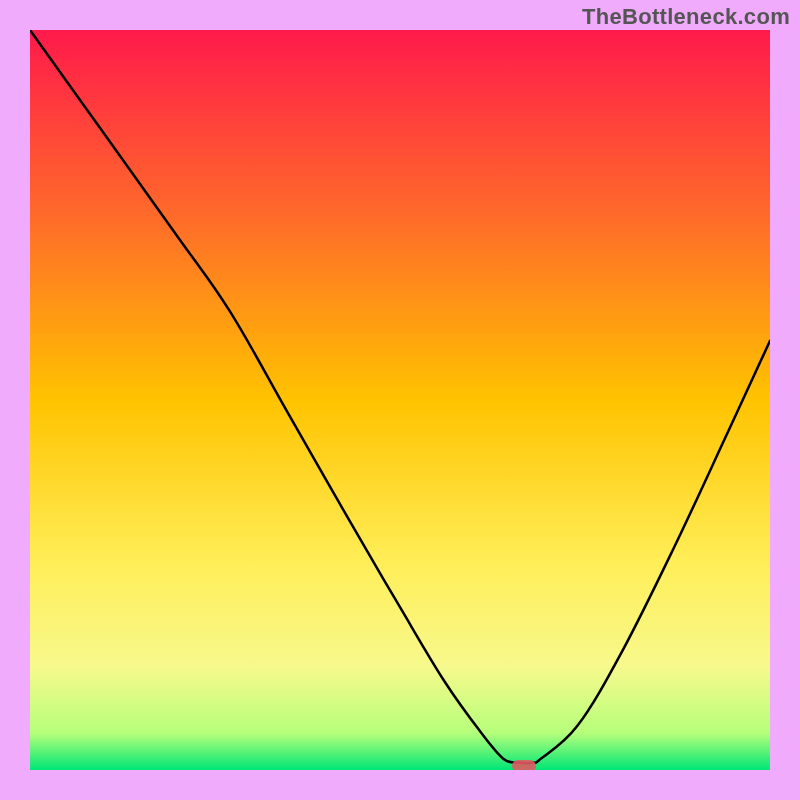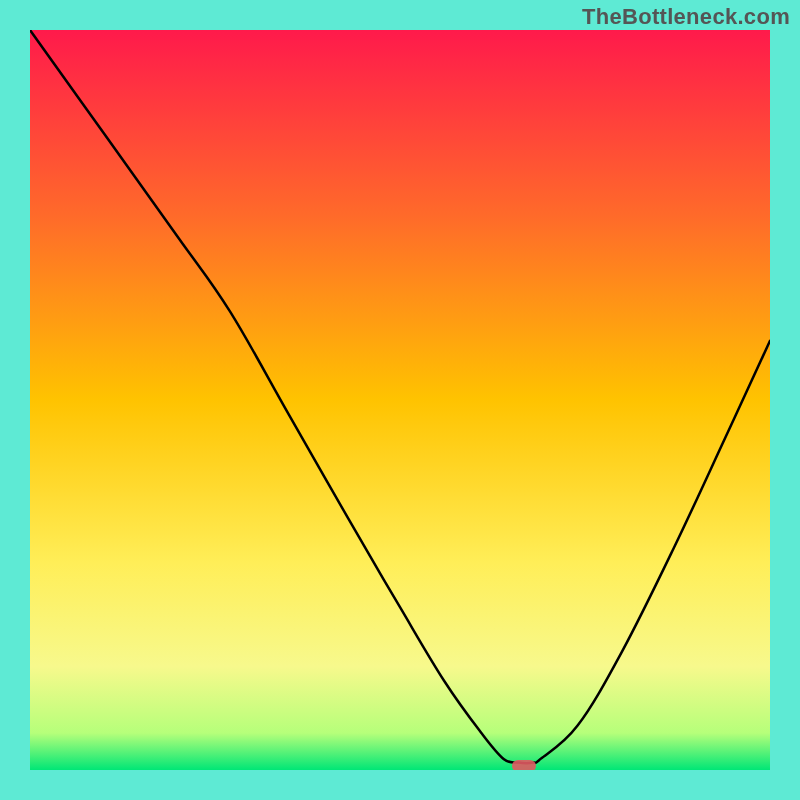--- a/index.html
+++ b/index.html
@@ -8,21 +8,21 @@
     width: 800px;
     height: 800px;
     background: #000;
     font-family: Arial, Helvetica, sans-serif;
     overflow: hidden;
   }
   .frame {
     position: relative;
     width: 800px;
     height: 800px;
-    background: #5eead4;
+    background: #f0abfc;
   }
   .watermark {
     position: absolute;
     top: 4px;
     right: 10px;
     color: #555;
     font-weight: bold;
     font-size: 22px;
     letter-spacing: 0.3px;
     z-index: 5;

